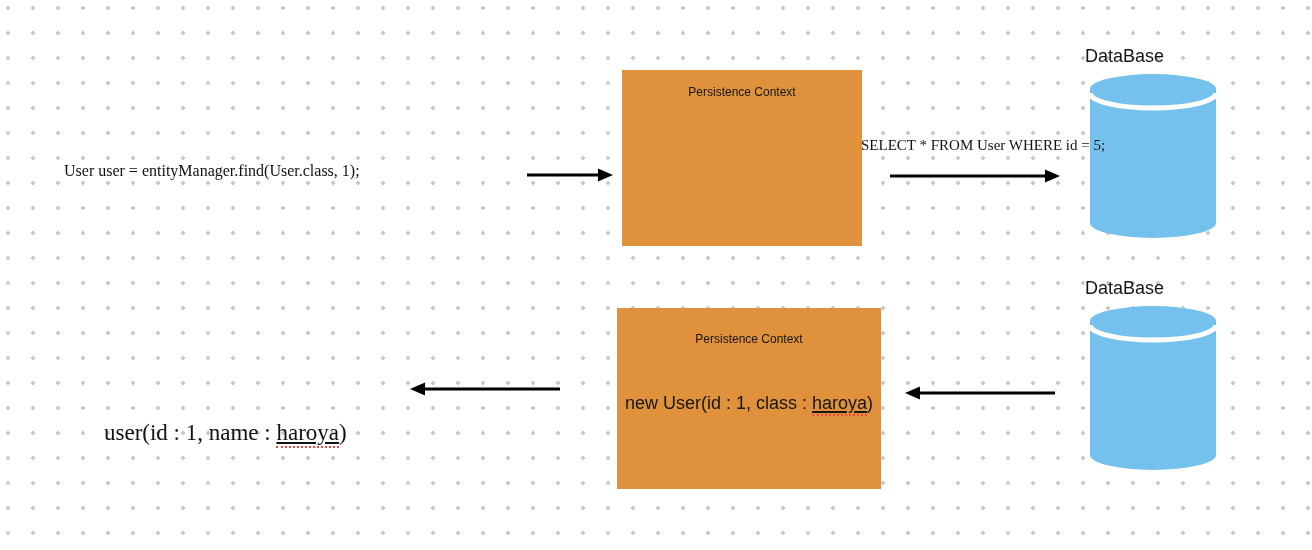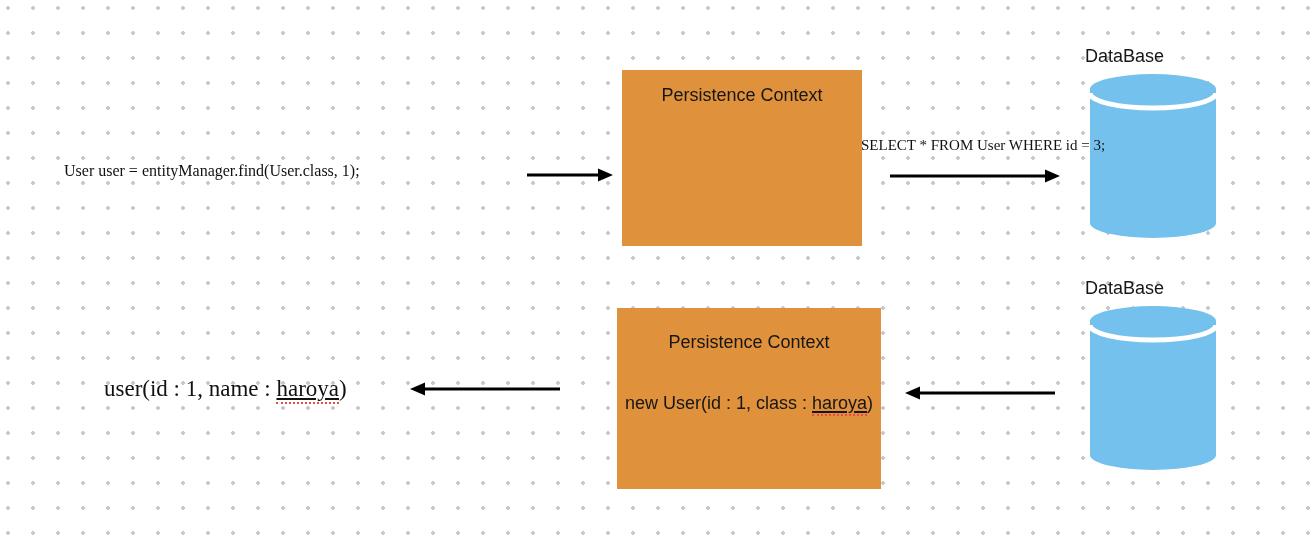--- a/index.html
+++ b/index.html
@@ -22,36 +22,37 @@
     font-family: "Liberation Serif", serif;
     font-size: 16px;
     color: #111;
     white-space: nowrap;
   }
   .result-text {
     font-family: "Liberation Serif", serif;
     font-size: 23px;
     color: #111;
     white-space: nowrap;
+    margin-top: 44px;
   }
   .sql-label {
     font-family: "Liberation Serif", serif;
     font-size: 15px;
     color: #111;
     white-space: nowrap;
     z-index: 3;
   }
 
   .context-box {
     background: #e0913c;
     z-index: 2;
   }
   .context-box .box-title {
     text-align: center;
-    font-size: 18px;
+    font-size: 12px;
     color: #161616;
     white-space: nowrap;
   }
   .context-box .entity-line {
     position: absolute;
     left: 0; right: 0;
     text-align: center;
     font-size: 18px;
     color: #161616;
     white-space: nowrap;
@@ -83,21 +84,21 @@
 
   <svg class="abs" style="left:527px; top:167px;" width="86" height="16">
     <line x1="0" y1="8" x2="73" y2="8" stroke="#000000" stroke-width="3"></line>
     <polygon points="71,1.5 71,14.5 86,8" fill="#000000"></polygon>
   </svg>
 
   <div class="abs context-box" style="left:622px; top:70px; width:240px; height:176px;">
     <div class="box-title" style="margin-top:15px;">Persistence Context</div>
   </div>
 
-  <div class="abs sql-label" style="left:861px; top:137px;">SELECT * FROM User WHERE id = 3;</div>
+  <div class="abs sql-label" style="left:861px; top:137px;">SELECT * FROM User WHERE id = 5;</div>
 
   <svg class="abs" style="left:890px; top:168px;" width="170" height="16">
     <line x1="0" y1="8" x2="157" y2="8" stroke="#000000" stroke-width="3"></line>
     <polygon points="155,1.5 155,14.5 170,8" fill="#000000"></polygon>
   </svg>
 
   <div class="abs db-label" style="left:1085px; top:46px; width:120px;">DataBase</div>
 
   <svg class="abs" style="left:1088px; top:72px;" width="130" height="168" viewBox="0 0 130 168">
     <path d="M2 17 A63 15 0 0 1 128 17 L128 151 A63 15 0 0 1 2 151 Z" fill="#74c1ed"></path>

